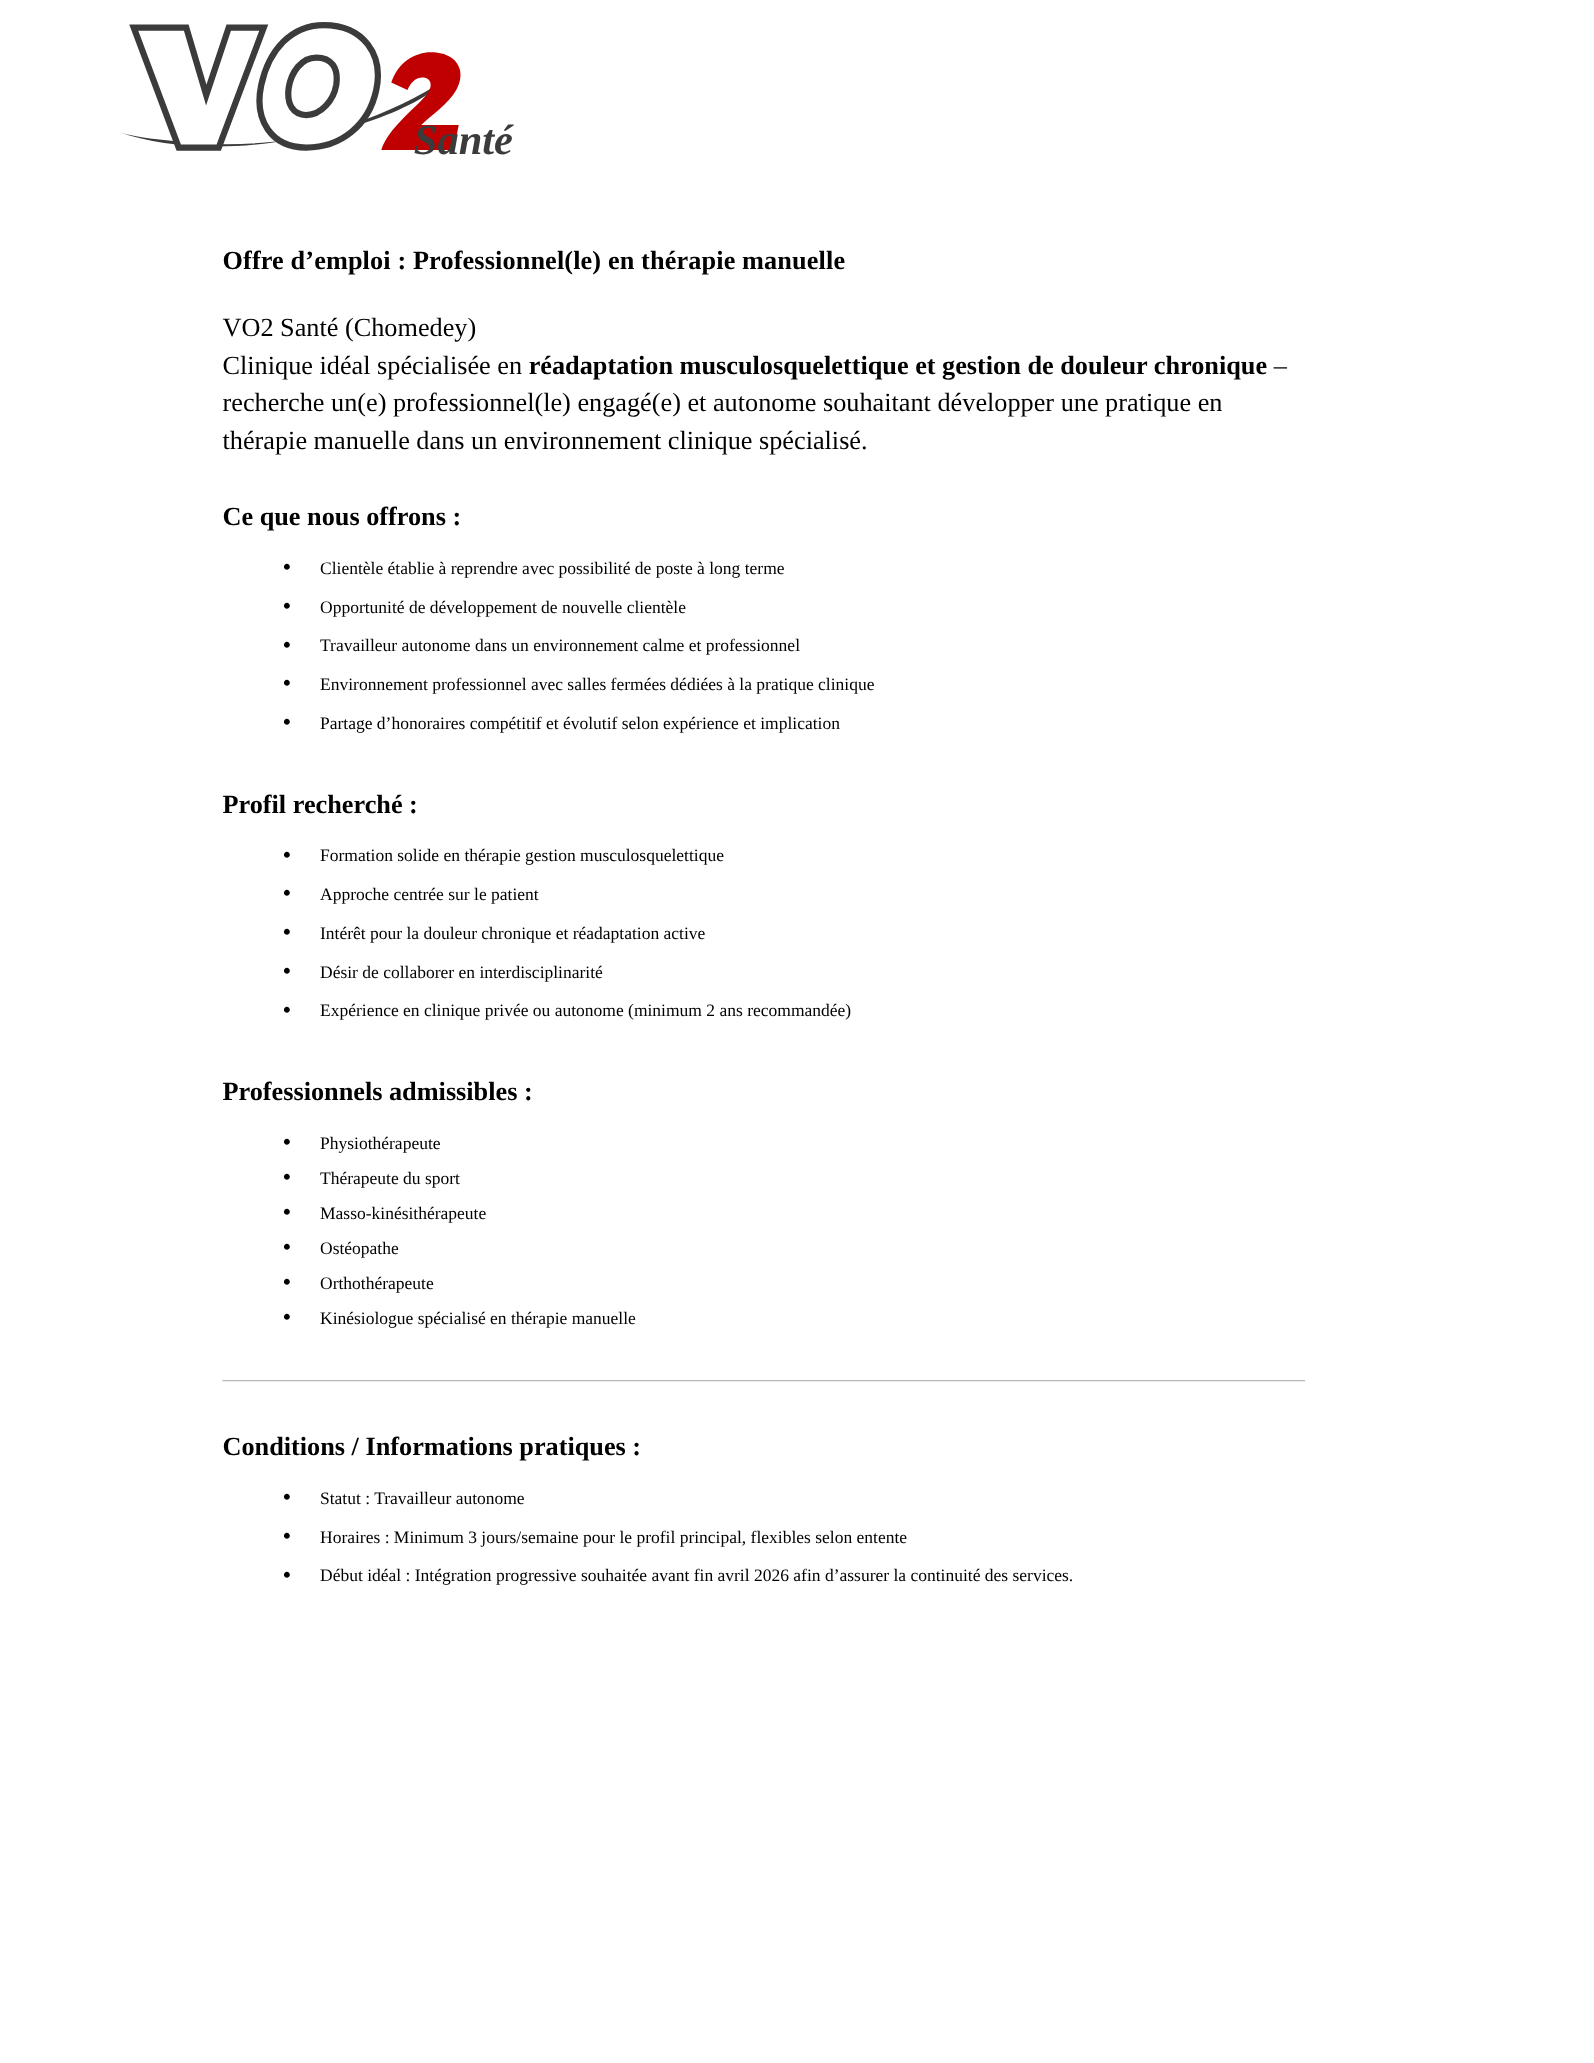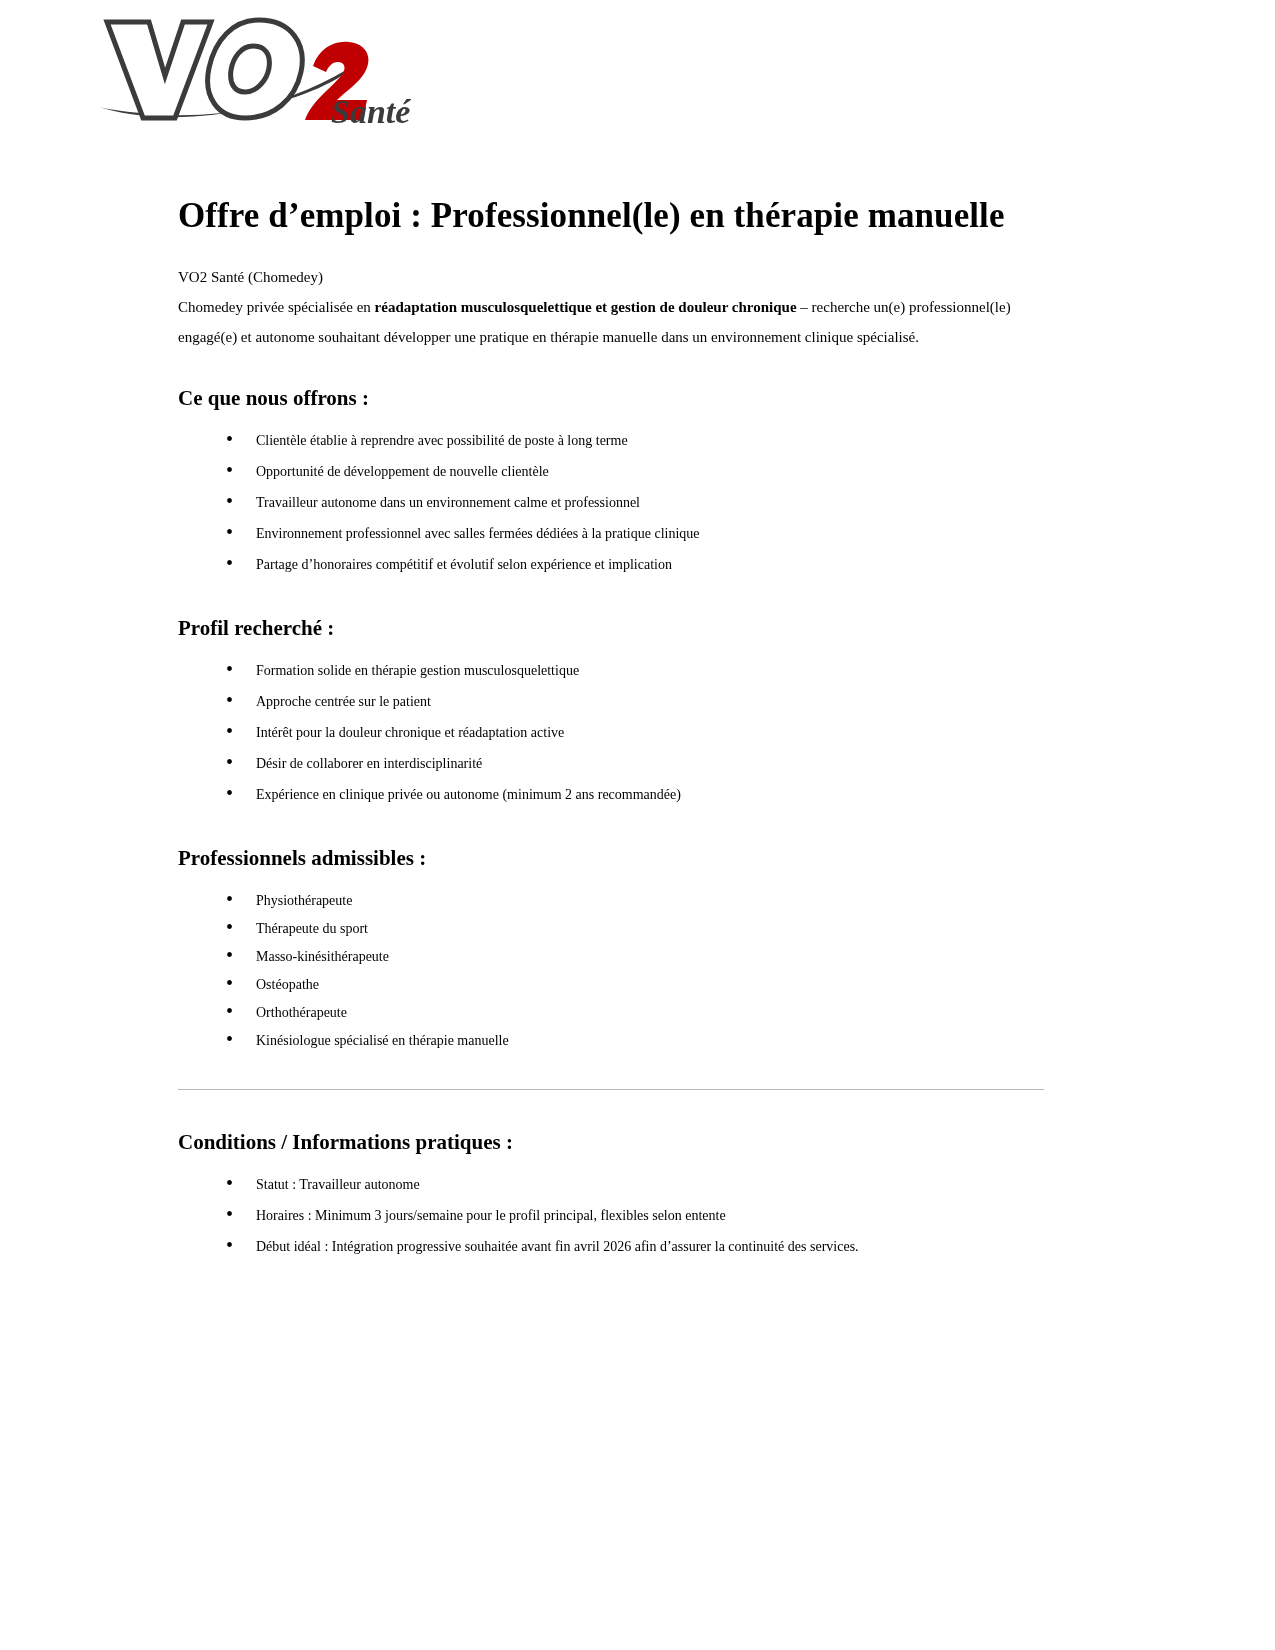--- a/index.html
+++ b/index.html
@@ -29,28 +29,28 @@
   
   .doc {
     position: absolute;
     left: 178px;
     top: 196px;
     width: 866px;
   }
 
   h1.doc-title {
     font-family: "Liberation Serif", serif;
-    font-size: 35px;
+    font-size: 21px;
     font-weight: bold;
     margin: 0 0 26px 0;
     letter-spacing: 0.1px;
   }
 
   p.intro {
-    font-size: 15px;
+    font-size: 21px;
     line-height: 30px;
     margin: 0 0 34px 0;
   }
   p.intro .b { font-weight: bold; }
 
   h2.section {
     font-size: 21px;
     font-weight: bold;
     margin: 0 0 16px 0;
   }
@@ -104,21 +104,21 @@
     <text x="240" y="113" font-family="Liberation Serif, serif" font-size="34" font-style="italic" font-weight="bold" fill="#3b3b3b">Santé</text>
   </svg>
 </div>
 
 <div class="doc">
 
   <h1 class="doc-title">Offre d’emploi : Professionnel(le) en thérapie manuelle</h1>
 
   <p class="intro">
     <span>VO2 Santé (Chomedey)</span><br>
-    <span>Chomedey privée spécialisée en </span><span class="b">réadaptation musculosquelettique et gestion de douleur chronique</span><span> – recherche un(e) professionnel(le) engagé(e) et autonome souhaitant développer une pratique en thérapie manuelle dans un environnement clinique spécialisé.</span>
+    <span>Clinique idéal spécialisée en </span><span class="b">réadaptation musculosquelettique et gestion de douleur chronique</span><span> – recherche un(e) professionnel(le) engagé(e) et autonome souhaitant développer une pratique en thérapie manuelle dans un environnement clinique spécialisé.</span>
   </p>
 
   <h2 class="section">Ce que nous offrons :</h2>
   <ul class="bullets">
     <li><span>Clientèle établie à reprendre avec possibilité de poste à long terme</span></li>
     <li><span>Opportunité de développement de nouvelle clientèle</span></li>
     <li><span>Travailleur autonome dans un environnement </span><span class="b">calme et professionnel</span></li>
     <li><span>Environnement professionnel avec salles fermées dédiées à la pratique clinique</span></li>
     <li><span>Partage d’honoraires compétitif et évolutif selon expérience et implication</span></li>
   </ul>

